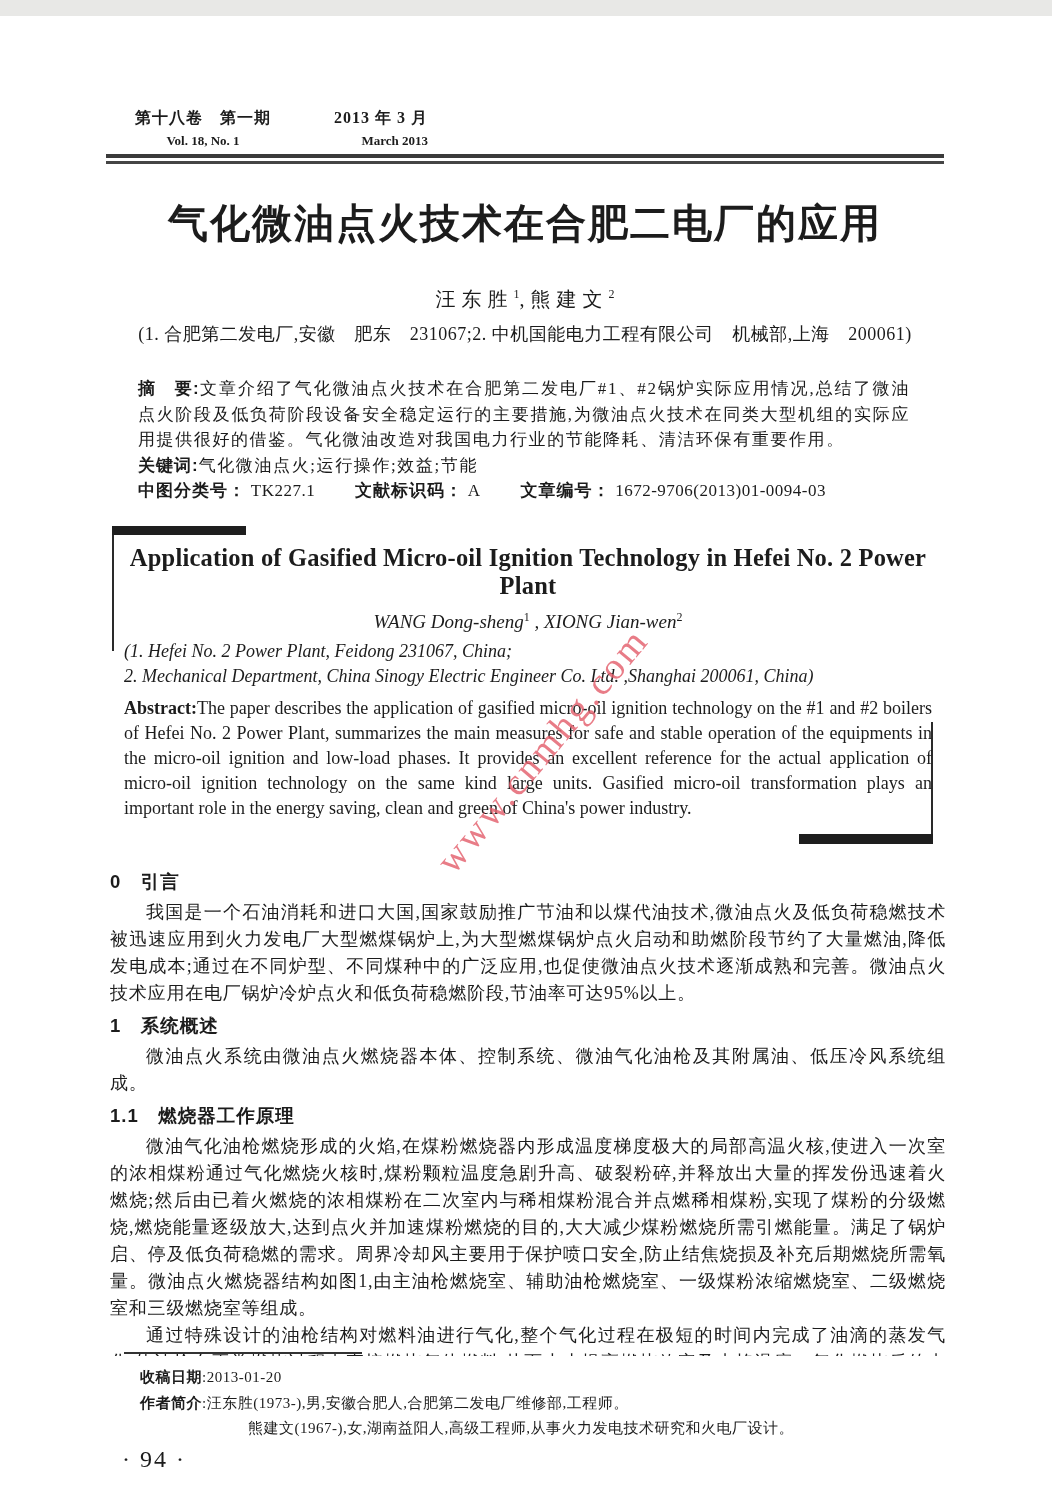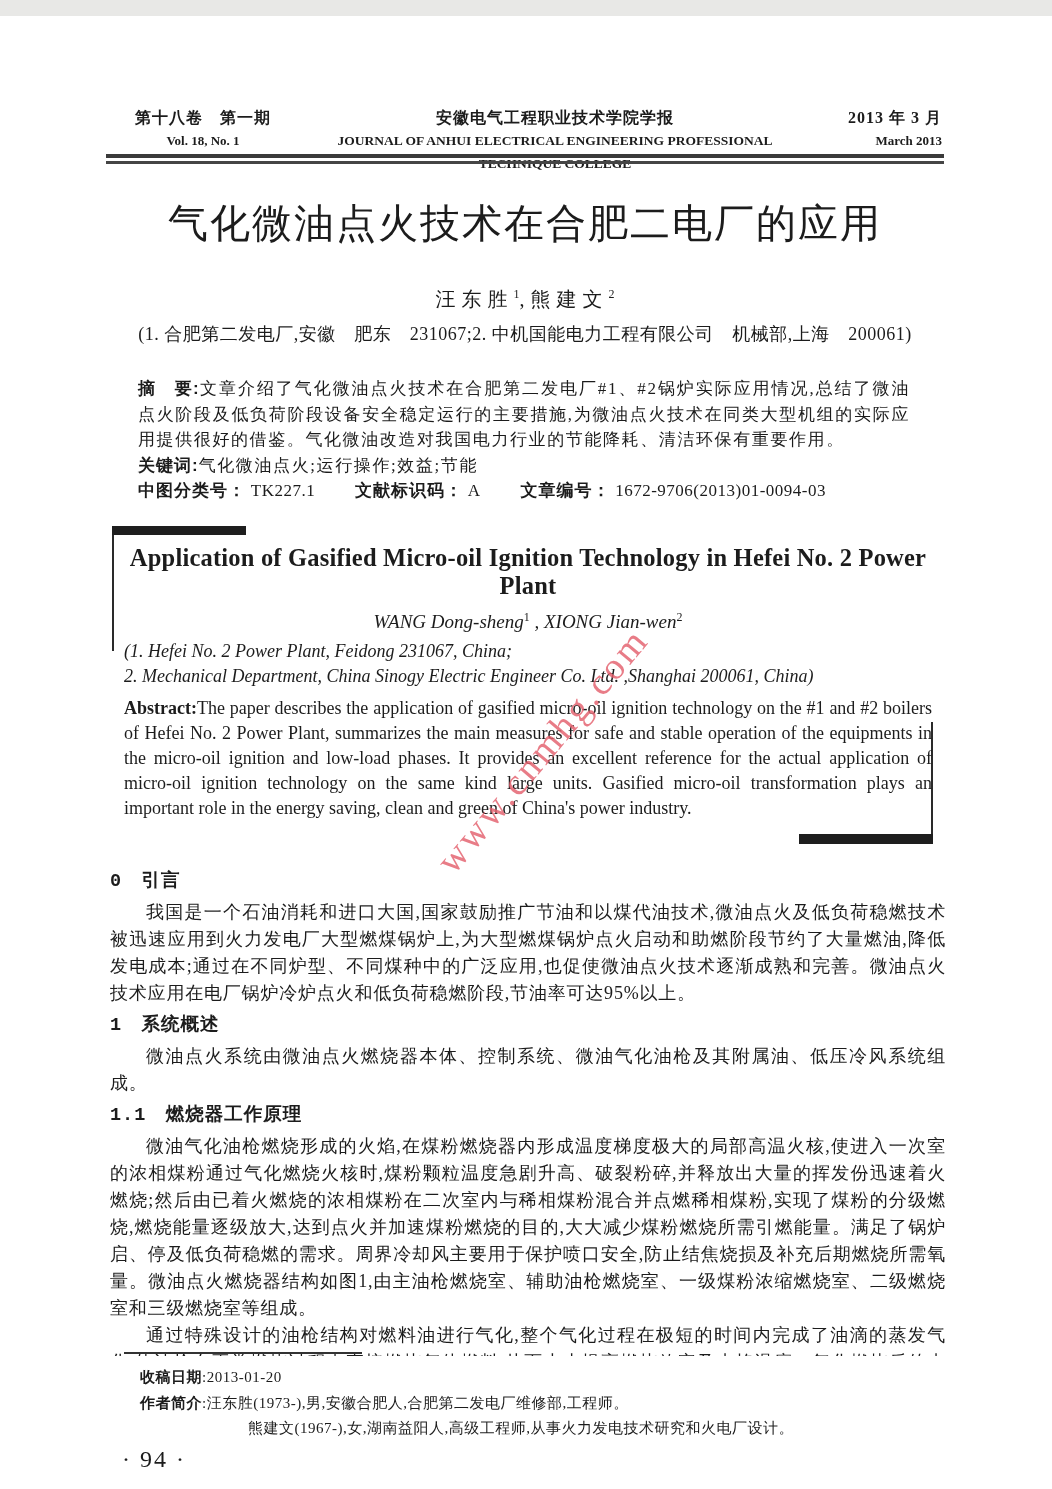--- a/index.html
+++ b/index.html
@@ -28,21 +28,21 @@
     position:absolute;top:138px;left:106px;right:108px;
     height:3px;
     border-top:4px solid #3a3a3a;
     border-bottom:3px solid #454545;
   }
   
   .cn-title{
     position:absolute;top:180px;left:110px;right:112px;
     text-align:center;
     font-family:"Liberation Sans","DejaVu Sans",sans-serif;
-    font-weight:normal;font-size:40px;letter-spacing:2px;
+    font-weight:bold;font-size:40px;letter-spacing:2px;
   }
   .cn-authors{
     position:absolute;top:270px;left:110px;right:112px;
     text-align:center;font-size:20px;letter-spacing:6px;
   }
   .cn-authors sup{font-size:12px;letter-spacing:0;}
   .cn-affil{
     position:absolute;top:306px;left:110px;right:112px;
     text-align:center;font-size:18px;letter-spacing:0.5px;
   }
@@ -88,21 +88,21 @@
     z-index:5;pointer-events:none;
   }
   
   .body-text{
     position:absolute;top:852px;left:110px;right:106px;height:488px;
     overflow:hidden;
     font-size:18px;line-height:27px;letter-spacing:0.8px;
     text-align:justify;
   }
   .sec-h{
-    font-family:Liberation Mono, monospace;
+    font-family:Liberation Sans, sans-serif;
     font-weight:bold;font-size:18.5px;
     margin:0 0 4px 0;letter-spacing:1px;
   }
   .sec-h.mt{margin-top:5px;}
   .body-text p.para{margin:0;text-indent:2em;}
   
   .footnote{position:absolute;left:122px;top:1336px;width:760px;font-size:15px;line-height:25px;}
   .fn-rule{width:238px;border-top:2px solid #333;margin:0 0 10px 2px;}
   .fn-line{margin:0 0 0 18px;letter-spacing:0.5px;}
   .fn-line2{margin-left:126px;}
@@ -111,24 +111,20 @@
 </style>
 </head>
 <body>
 
 <div class="page">
 
   <div class="jheader">
     <div class="jh-left">
       <div class="jh-cn">第十八卷　第一期</div>
       <div class="jh-en">Vol. 18, No. 1</div>
-    </div>
-    <div class="jh-center">
-      <div class="jh-cn">安徽电气工程职业技术学院学报</div>
-      <div class="jh-en jh-en-long">JOURNAL OF ANHUI ELECTRICAL ENGINEERING PROFESSIONAL TECHNIQUE COLLEGE</div>
     </div>
     <div class="jh-right">
       <div class="jh-cn">2013 年 3 月</div>
       <div class="jh-en">March 2013</div>
     </div>
   </div>
   <div class="double-rule"></div>
 
   <div class="cn-title">气化微油点火技术在合肥二电厂的应用</div>
   <div class="cn-authors"><span><span>汪东胜</span><sup>1</sup></span><span>,</span><span><span>熊建文</span><sup>2</sup></span></div>

